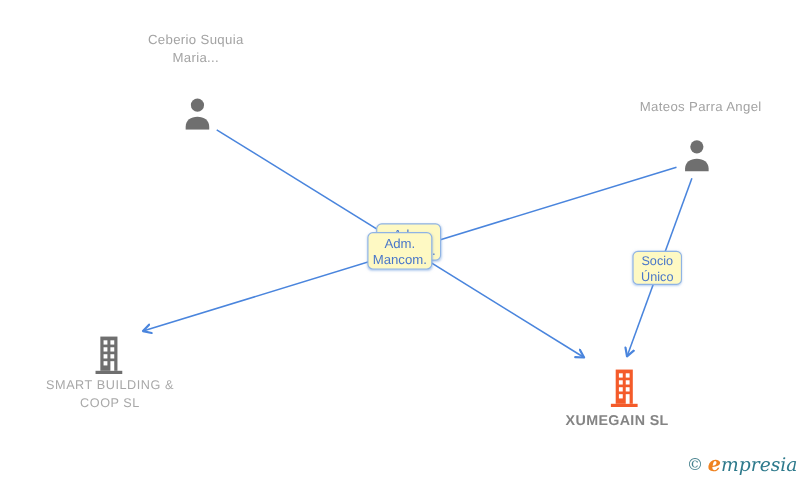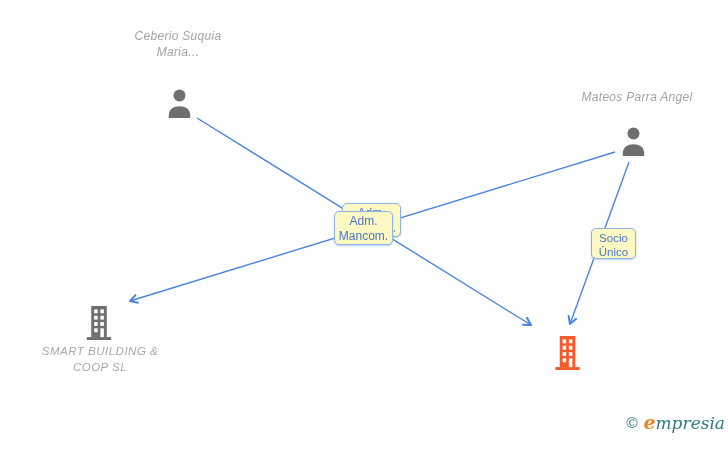--- a/index.html
+++ b/index.html
@@ -1,42 +1,42 @@
 <!DOCTYPE html>
 <html><head>
 <meta charset="utf-8">
 <style>
   html,body{margin:0;padding:0;background:#fff;}
   #canvas{
     position:relative;width:728px;height:450px;background:#ffffff;
     font-family:"Liberation Sans","DejaVu Sans",sans-serif;overflow:hidden;
   }
   #edges{position:absolute;left:0;top:0;z-index:1;}
-  .node{position:absolute;text-align:center;font-style:italic;}
+  .node{position:absolute;text-align:center;}
   .person-label{
     font-size:12px;line-height:15.5px;color:#a3a3a3;letter-spacing:.3px;text-align:center;
   }
   .company-label{
     font-size:11.5px;line-height:15.5px;color:#a8a8a8;letter-spacing:.5px;text-align:center;
   }
   .company-label-strong{
     font-size:13px;font-weight:bold;color:#848484;letter-spacing:.3px;text-align:center;
   }
   .icon-wrap{position:absolute;z-index:3;}
   .edge-box{
     position:absolute;box-sizing:border-box;background:#fef9c3;
     border:1px solid #8fb3e4;border-radius:5px;
     box-shadow:0 1px 2px rgba(130,170,225,.55);
     color:#4a77c9;font-size:12px;line-height:15px;text-align:center;
     padding-top:2px;overflow:hidden;
   }
   .edge-box span{display:block;}
   #box-adm-back{left:342px;top:203px;width:59px;height:34px;z-index:2;}
   #box-adm-front{left:334px;top:211px;width:59px;height:34px;z-index:3;}
-  #box-socio{left:575px;top:228px;width:45px;height:31px;z-index:2;font-size:11.5px;line-height:14px;padding-top:2px;margin-left:16px;}
+  #box-socio{left:575px;top:228px;width:45px;height:31px;z-index:2;font-size:11.5px;line-height:14px;padding-top:2px;}
   .footer-logo{
     position:absolute;right:3px;bottom:17px;z-index:4;white-space:nowrap;
     font-family:"DejaVu Serif","Liberation Serif",serif;font-style:italic;margin-left:44px;
   }
   .footer-logo .copy{color:#45808d;font-size:15px;font-style:normal;vertical-align:1px;margin-right:4px;}
   .footer-logo .brand-e{color:#ef8220;font-size:19px;font-weight:bold;}
   .footer-logo .brand-rest{color:#2e7a8c;font-size:17px;}
 </style>
 </head>
 <body>
@@ -117,18 +117,21 @@
       <rect x="9" y="4.5" width="3.6" height="4" fill="#ffffff"></rect>
       <rect x="15.4" y="4.5" width="3.6" height="4" fill="#ffffff"></rect>
       <rect x="9" y="11" width="3.6" height="4" fill="#ffffff"></rect>
       <rect x="15.4" y="11" width="3.6" height="4" fill="#ffffff"></rect>
       <rect x="9" y="17.5" width="3.6" height="4" fill="#ffffff"></rect>
       <rect x="15.4" y="17.5" width="3.6" height="4" fill="#ffffff"></rect>
       <rect x="9" y="24" width="3.6" height="4" fill="#ffffff"></rect>
       <rect x="15.4" y="24" width="3.6" height="9" fill="#ffffff"></rect>
     </svg>
   </div>
+  <div class="node company-label-strong" style="left:501px;top:374px;width:120px;z-index:3;">
+    <span>XUMEGAIN SL</span>
+  </div>
 
   <div class="footer-logo">
     <span class="copy">©</span><span class="brand-e">e</span><span class="brand-rest">mpresia</span>
   </div>
 
 </div>
 
 </body></html>

